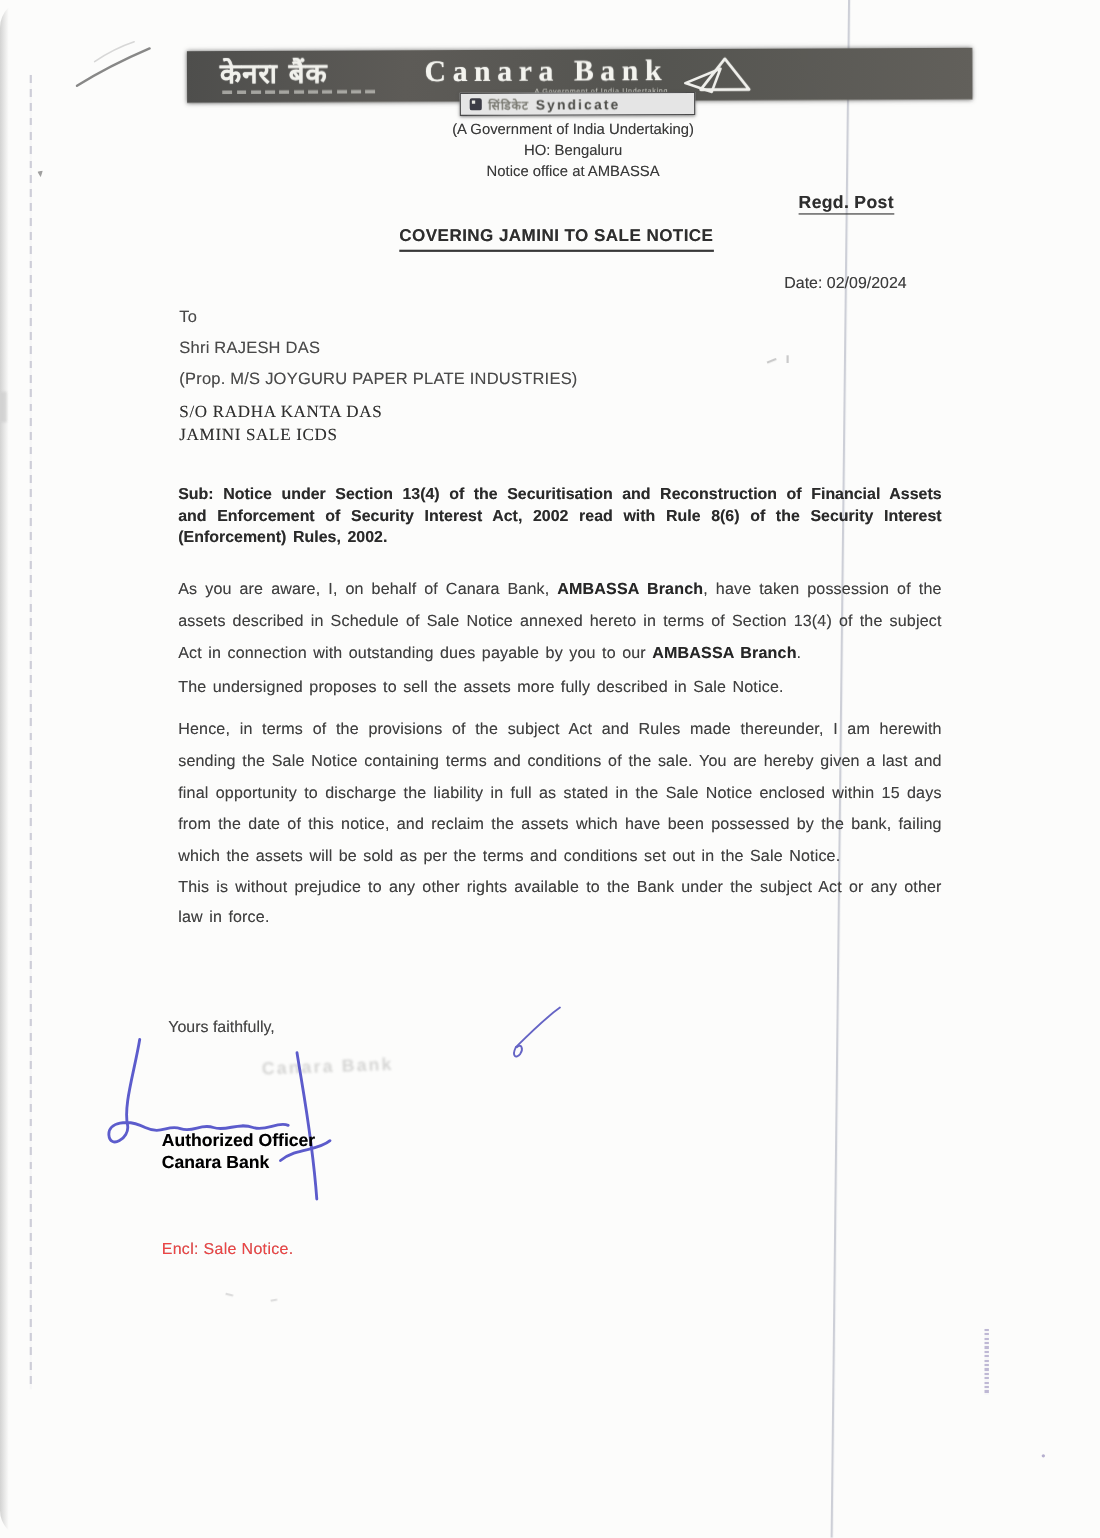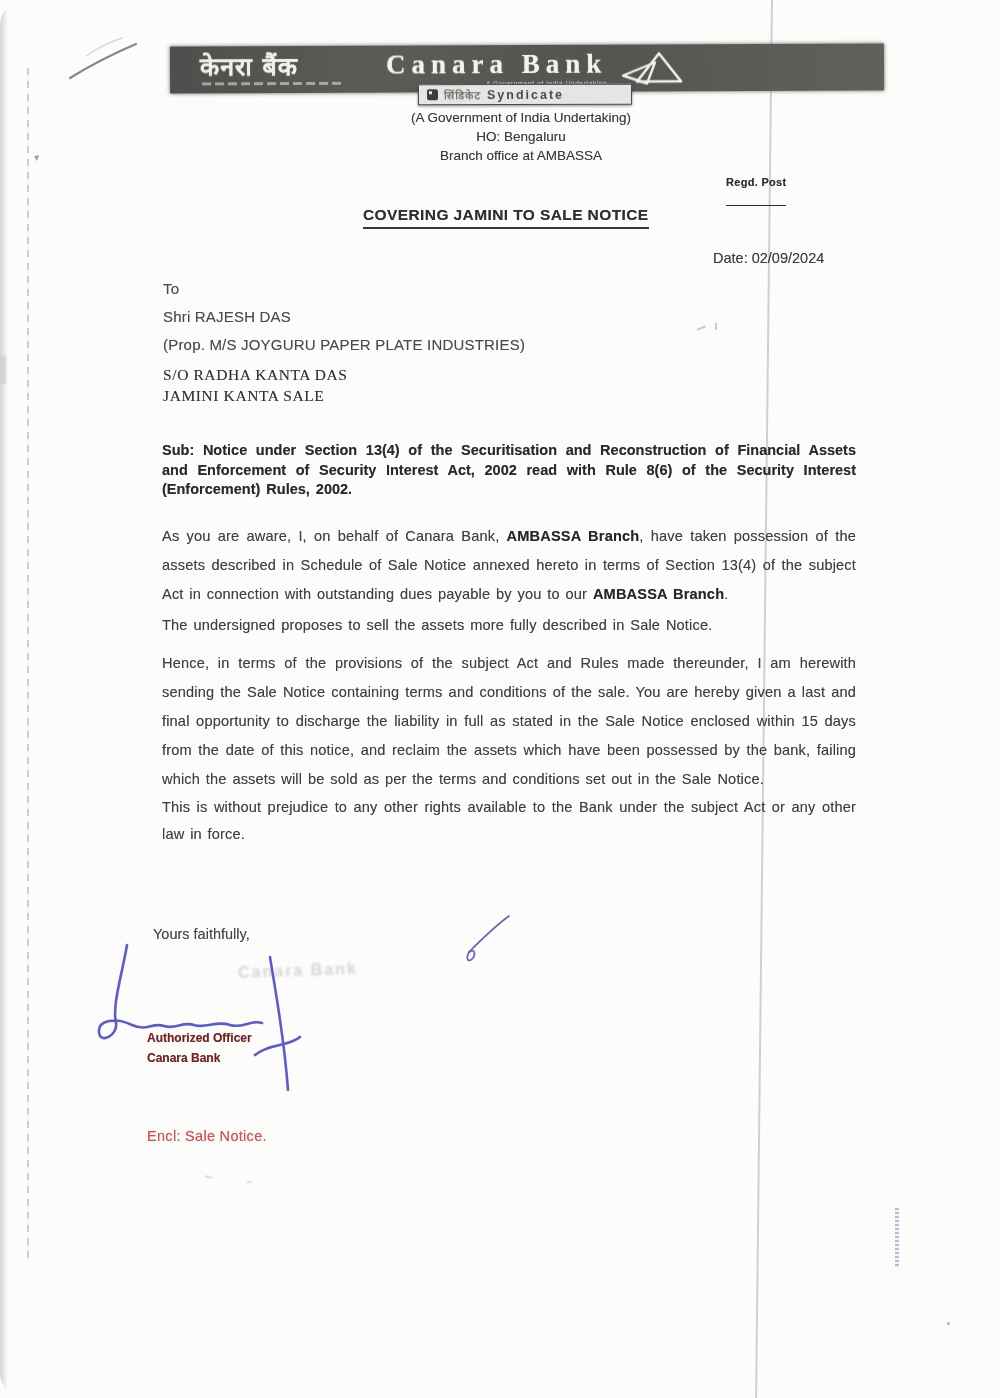--- a/index.html
+++ b/index.html
@@ -57,22 +57,22 @@
     transform:rotate(-0.2deg);
   }
   .synd-emblem{width:11px;height:11px;background:#3c3c46;border-radius:2px;position:relative;flex:0 0 auto;}
   .synd-emblem::after{content:"";position:absolute;left:2px;top:2px;width:3px;height:3px;background:#e9e8e3;}
   .synd-hindi{font-family:"DejaVu Sans",sans-serif;font-weight:bold;font-size:11px;color:#77776f;
     filter:blur(.4px);letter-spacing:1px;}
   .synd-eng{font-weight:bold;font-size:12.5px;color:#4a4a46;letter-spacing:2px;filter:blur(.2px);}
   .head-lines{position:absolute;left:164px;top:108px;width:714px;text-align:center;
     font-size:13.5px;line-height:19px;color:#3a3a3a;text-shadow:0 0 .5px rgba(70,70,70,.5);}
   
-  .regd-post{position:absolute;left:726px;top:176px;font-weight:bold;font-size:11px;color:#2e2e2e;
-    border-bottom:1.8px solid #2e2e2e;padding-bottom:17px;letter-spacing:.3px;text-shadow:0 0 .5px rgba(50,50,50,.5);}
+  .regd-post{position:absolute;left:726px;top:176px;font-weight:bold;font-size:16px;color:#2e2e2e;
+    border-bottom:1.8px solid #2e2e2e;padding-bottom:0;letter-spacing:.3px;text-shadow:0 0 .5px rgba(50,50,50,.5);}
   .title{position:absolute;left:363px;top:206px;font-weight:bold;font-size:15.5px;color:#2e2e2e;
     border-bottom:2px solid #383838;padding-bottom:3px;letter-spacing:.4px;text-shadow:0 0 .5px rgba(50,50,50,.55);}
   .date-line{position:absolute;left:713px;top:250px;font-size:14.5px;color:#3c3c3c;text-shadow:0 0 .5px rgba(70,70,70,.5);}
   
   .recipient{position:absolute;left:163px;top:281px;text-shadow:0 0 .5px rgba(80,80,80,.45);}
   .r-sans{font-size:15px;color:#4a4a4a;margin:0 0 13px 0;line-height:15px;letter-spacing:.2px;}
   .r-firm{margin-bottom:12px;}
   .r-serif{font-family:"Liberation Serif",serif;font-size:15.5px;color:#30302f;line-height:21px;letter-spacing:.6px;margin:0;}
   
   .body-flow{position:absolute;left:162px;top:441px;width:694px;text-align:justify;}
@@ -84,21 +84,21 @@
   .p1{margin-bottom:2px;}
   .p2{margin-bottom:9px;}
   .p3{margin-bottom:0;}
   .p4{line-height:27.5px;}
   
   .valediction{position:absolute;left:153px;top:926px;font-size:14.5px;color:#454545;text-shadow:0 0 .5px rgba(80,80,80,.5);}
   .ghost-stamp{position:absolute;left:238px;top:962px;font-size:16px;font-weight:bold;color:#9a9a98;
     opacity:.4;filter:blur(1.2px);transform:rotate(-2deg);letter-spacing:2px;white-space:nowrap;}
   .signature-svg{position:absolute;left:92px;top:935px;}
   .check-svg{position:absolute;left:443px;top:912px;}
-  .sig-block{position:absolute;left:147px;top:1028px;font-weight:bold;font-size:12px;line-height:20px;color:#7f1d1d;
+  .sig-block{position:absolute;left:147px;top:1028px;font-weight:bold;font-size:16px;line-height:20px;color:#000000;
     text-shadow:0 0 .5px rgba(60,60,60,.55);}
   .enclosure{position:absolute;left:147px;top:1128px;font-size:14.5px;color:#ef4444;letter-spacing:.3px;
     text-shadow:0 0 .6px rgba(85,85,85,.5);}
 </style>
 </head>
 <body>
 
 <div class="page">
 
   <div class="edge-shade-left"></div>
@@ -132,33 +132,33 @@
     </svg>
   </div>
   <div class="syndicate-box">
     <span class="synd-emblem"></span>
     <span class="synd-hindi">सिंडिकेट</span>
     <span class="synd-eng">Syndicate</span>
   </div>
   <div class="head-lines">
     <div>(A Government of India Undertaking)</div>
     <div>HO: Bengaluru</div>
-    <div>Branch office at AMBASSA</div>
+    <div>Notice office at AMBASSA</div>
   </div>
 
   <div class="regd-post">Regd. Post</div>
   <div class="title">COVERING JAMINI TO SALE NOTICE</div>
   <div class="date-line">Date: 02/09/2024</div>
 
   <div class="recipient">
     <p class="r-sans">To</p>
     <p class="r-sans">Shri RAJESH DAS</p>
     <p class="r-sans r-firm">(Prop. M/S JOYGURU PAPER PLATE INDUSTRIES)</p>
     <p class="r-serif">S/O RADHA KANTA DAS</p>
-    <p class="r-serif">JAMINI KANTA SALE</p>
+    <p class="r-serif">JAMINI SALE ICDS</p>
   </div>
 
   <div class="body-flow">
     <p class="subject">Sub: Notice under Section 13(4) of the Securitisation and Reconstruction of Financial Assets and Enforcement of Security Interest Act, 2002 read with Rule 8(6) of the Security Interest (Enforcement) Rules, 2002.</p>
     <p class="para p1"><span>As you are aware, I, on behalf of Canara Bank, </span><span class="b">AMBASSA Branch</span><span>, have taken possession of the assets described in Schedule of Sale Notice annexed hereto in terms of Section 13(4) of the subject Act in connection with outstanding dues payable by you to our </span><span class="b">AMBASSA Branch</span><span>.</span></p>
     <p class="para p2"><span>The undersigned proposes to sell the assets more fully described in Sale Notice.</span></p>
     <p class="para p3"><span>Hence, in terms of the provisions of the subject Act and Rules made thereunder, I am herewith sending the Sale Notice containing terms and conditions of the sale. You are hereby given a last and final opportunity to discharge the liability in full as stated in the Sale Notice enclosed within 15 days from the date of this notice, and reclaim the assets which have been possessed by the bank, failing which the assets will be sold as per the terms and conditions set out in the Sale Notice.</span></p>
     <p class="para p4"><span>This is without prejudice to any other rights available to the Bank under the subject Act or any other law in force.</span></p>
   </div>
 

